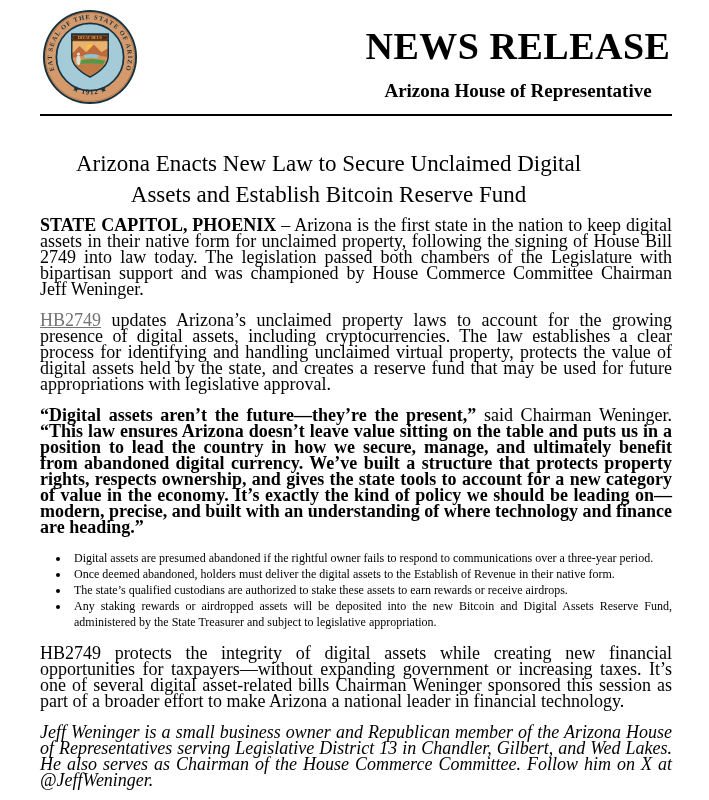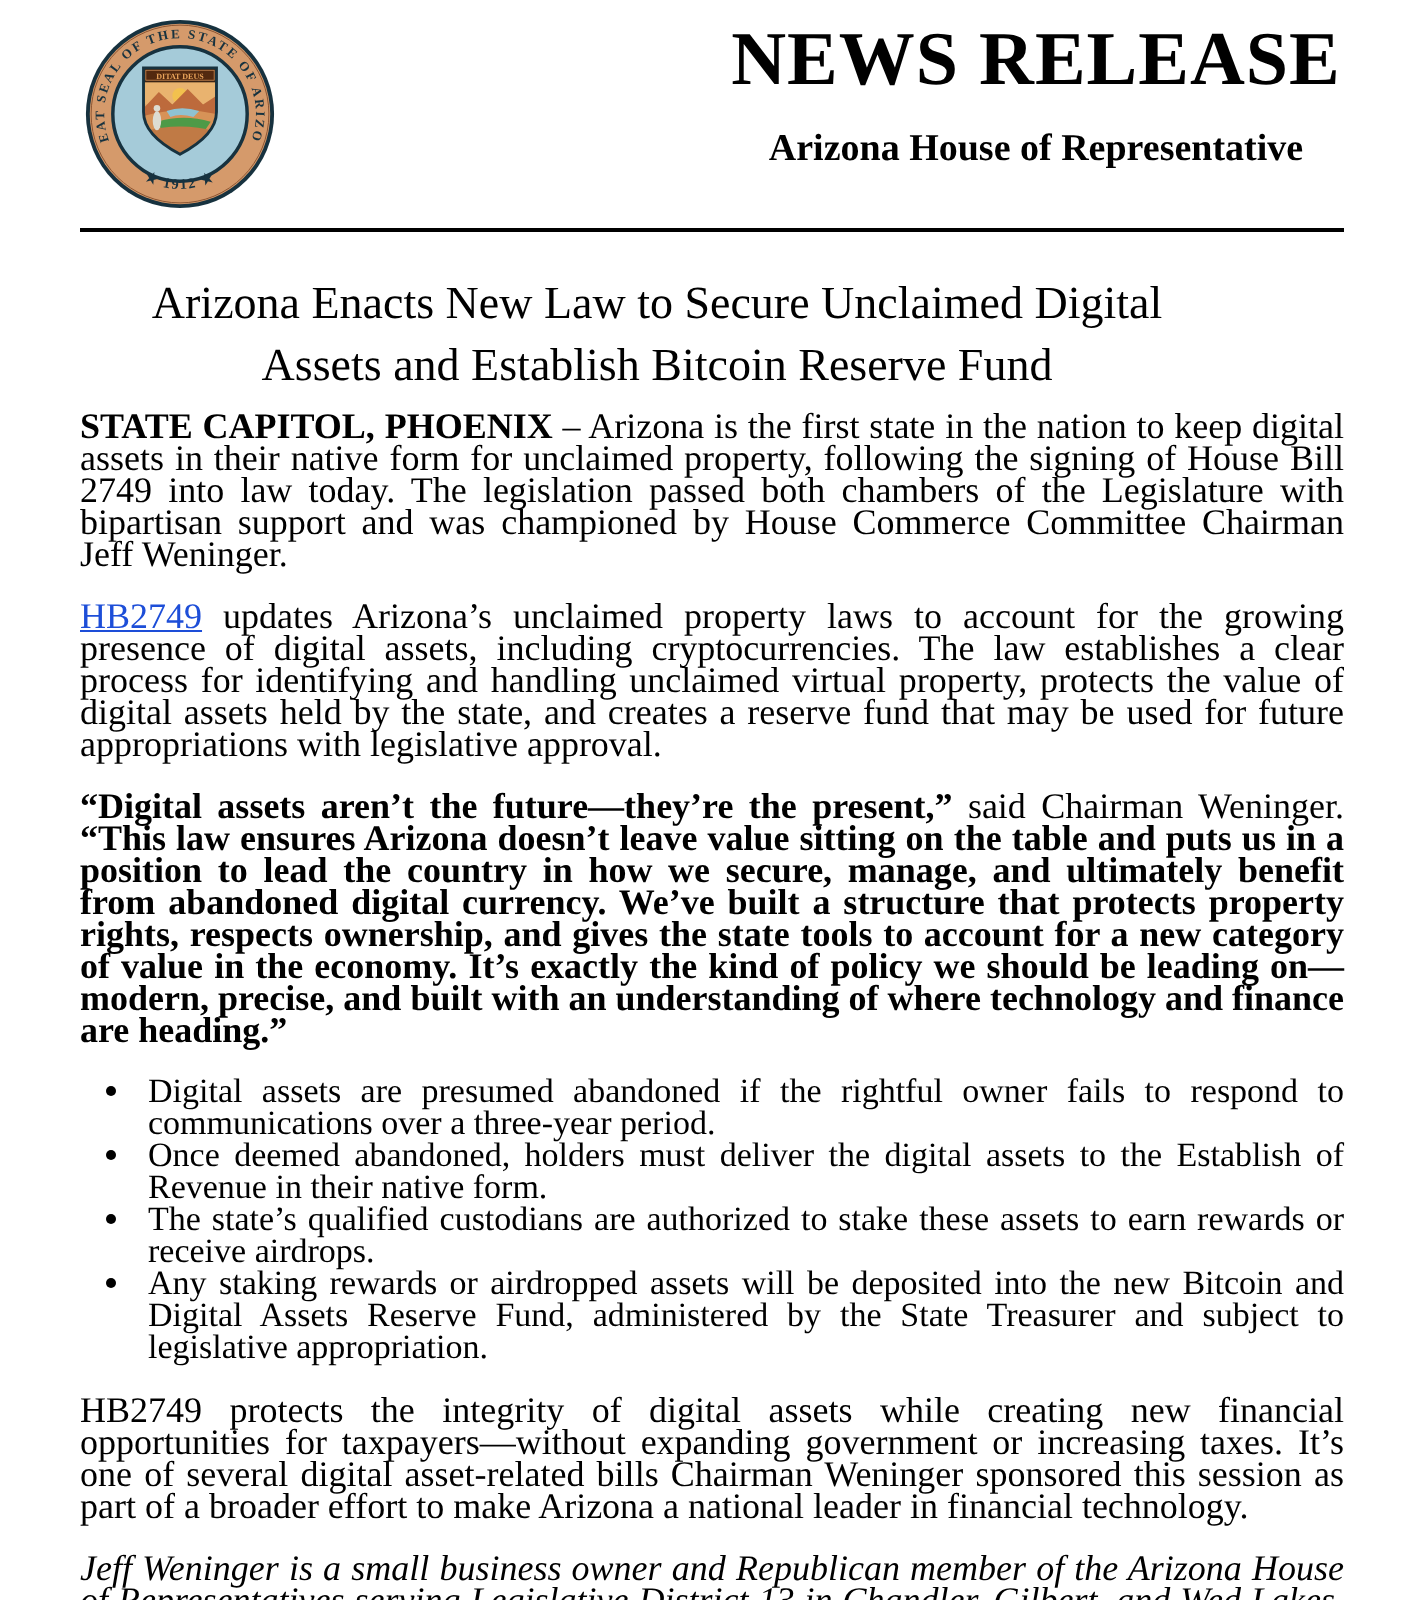--- a/index.html
+++ b/index.html
@@ -8,48 +8,48 @@
     width: 709px; height: 800px; background: #ffffff; color: #000;
     font-family: "Liberation Serif", serif;
     overflow: hidden; position: relative;
   }
   
   .header { display: flex; padding: 5px 37px 0 42px; }
   .seal { width: 96px; height: 96px; flex: 0 0 96px; margin-top: 4px; }
   .header-right { flex: 1; text-align: center; padding-left: 226px; }
   .news-title {
     font-size: 38px; line-height: 42px; font-weight: bold;
-    margin: 4px 0 0; white-space: nowrap; letter-spacing: 0.5px;
+    margin: 20px 0 0; white-space: nowrap; letter-spacing: 0.5px;
   }
   .org-line  { margin-top: 14px; font-size: 19px; line-height: 20px; font-weight: bold; white-space: nowrap; }
   .rep-line  { font-size: 16.5px; line-height: 18px; font-weight: bold; white-space: nowrap; }
   .addr-line { font-size: 14.5px; line-height: 16px; white-space: nowrap; }
   .rule { border: none; border-top: 2.5px solid #000; margin: 9px 37px 0 40px; }
   
   .meta { margin: 3px 37px 0 42px; font-weight: bold; font-size: 13.5px; line-height: 15.5px; }
   
   .headline {
     font-size: 23px; line-height: 31px; font-weight: normal;
-    text-align: center; width: 540px; margin: 20px auto 0;
+    text-align: center; width: 540px; margin: 32px auto 0;
     position: relative; left: -26px;
   }
   
   .content { padding: 0 37px 0 40px; }
   .body-p {
     font-size: 18px; line-height: 16px; text-align: justify;
     margin: 0 0 15px;
   }
   .body-p.first { margin-top: 7px; }
   .body-p.intro { margin-bottom: 0; }
   .lead-bold { font-weight: bold; }
   .quote-bold { font-weight: bold; }
-  a.doclink { color: #1d4ed8; text-decoration: underline; cursor: pointer; }
+  a.doclink { color: #737373; text-decoration: underline; cursor: pointer; }
   ul.law-list { margin: 0 0 15px; padding: 0 0 0 30px; }
   ul.law-list li {
-    font-size: 17px; line-height: 16px; text-align: justify;
+    font-size: 12px; line-height: 16px; text-align: justify;
     margin: 0; padding-left: 4px;
   }
   .bio { font-style: italic; margin-bottom: 12px; }
   .end-mark { text-align: center; font-size: 13.4px; line-height: 16px; margin: 0; }
 </style>
 </head>
 <body>
 
 <div class="page">
 

